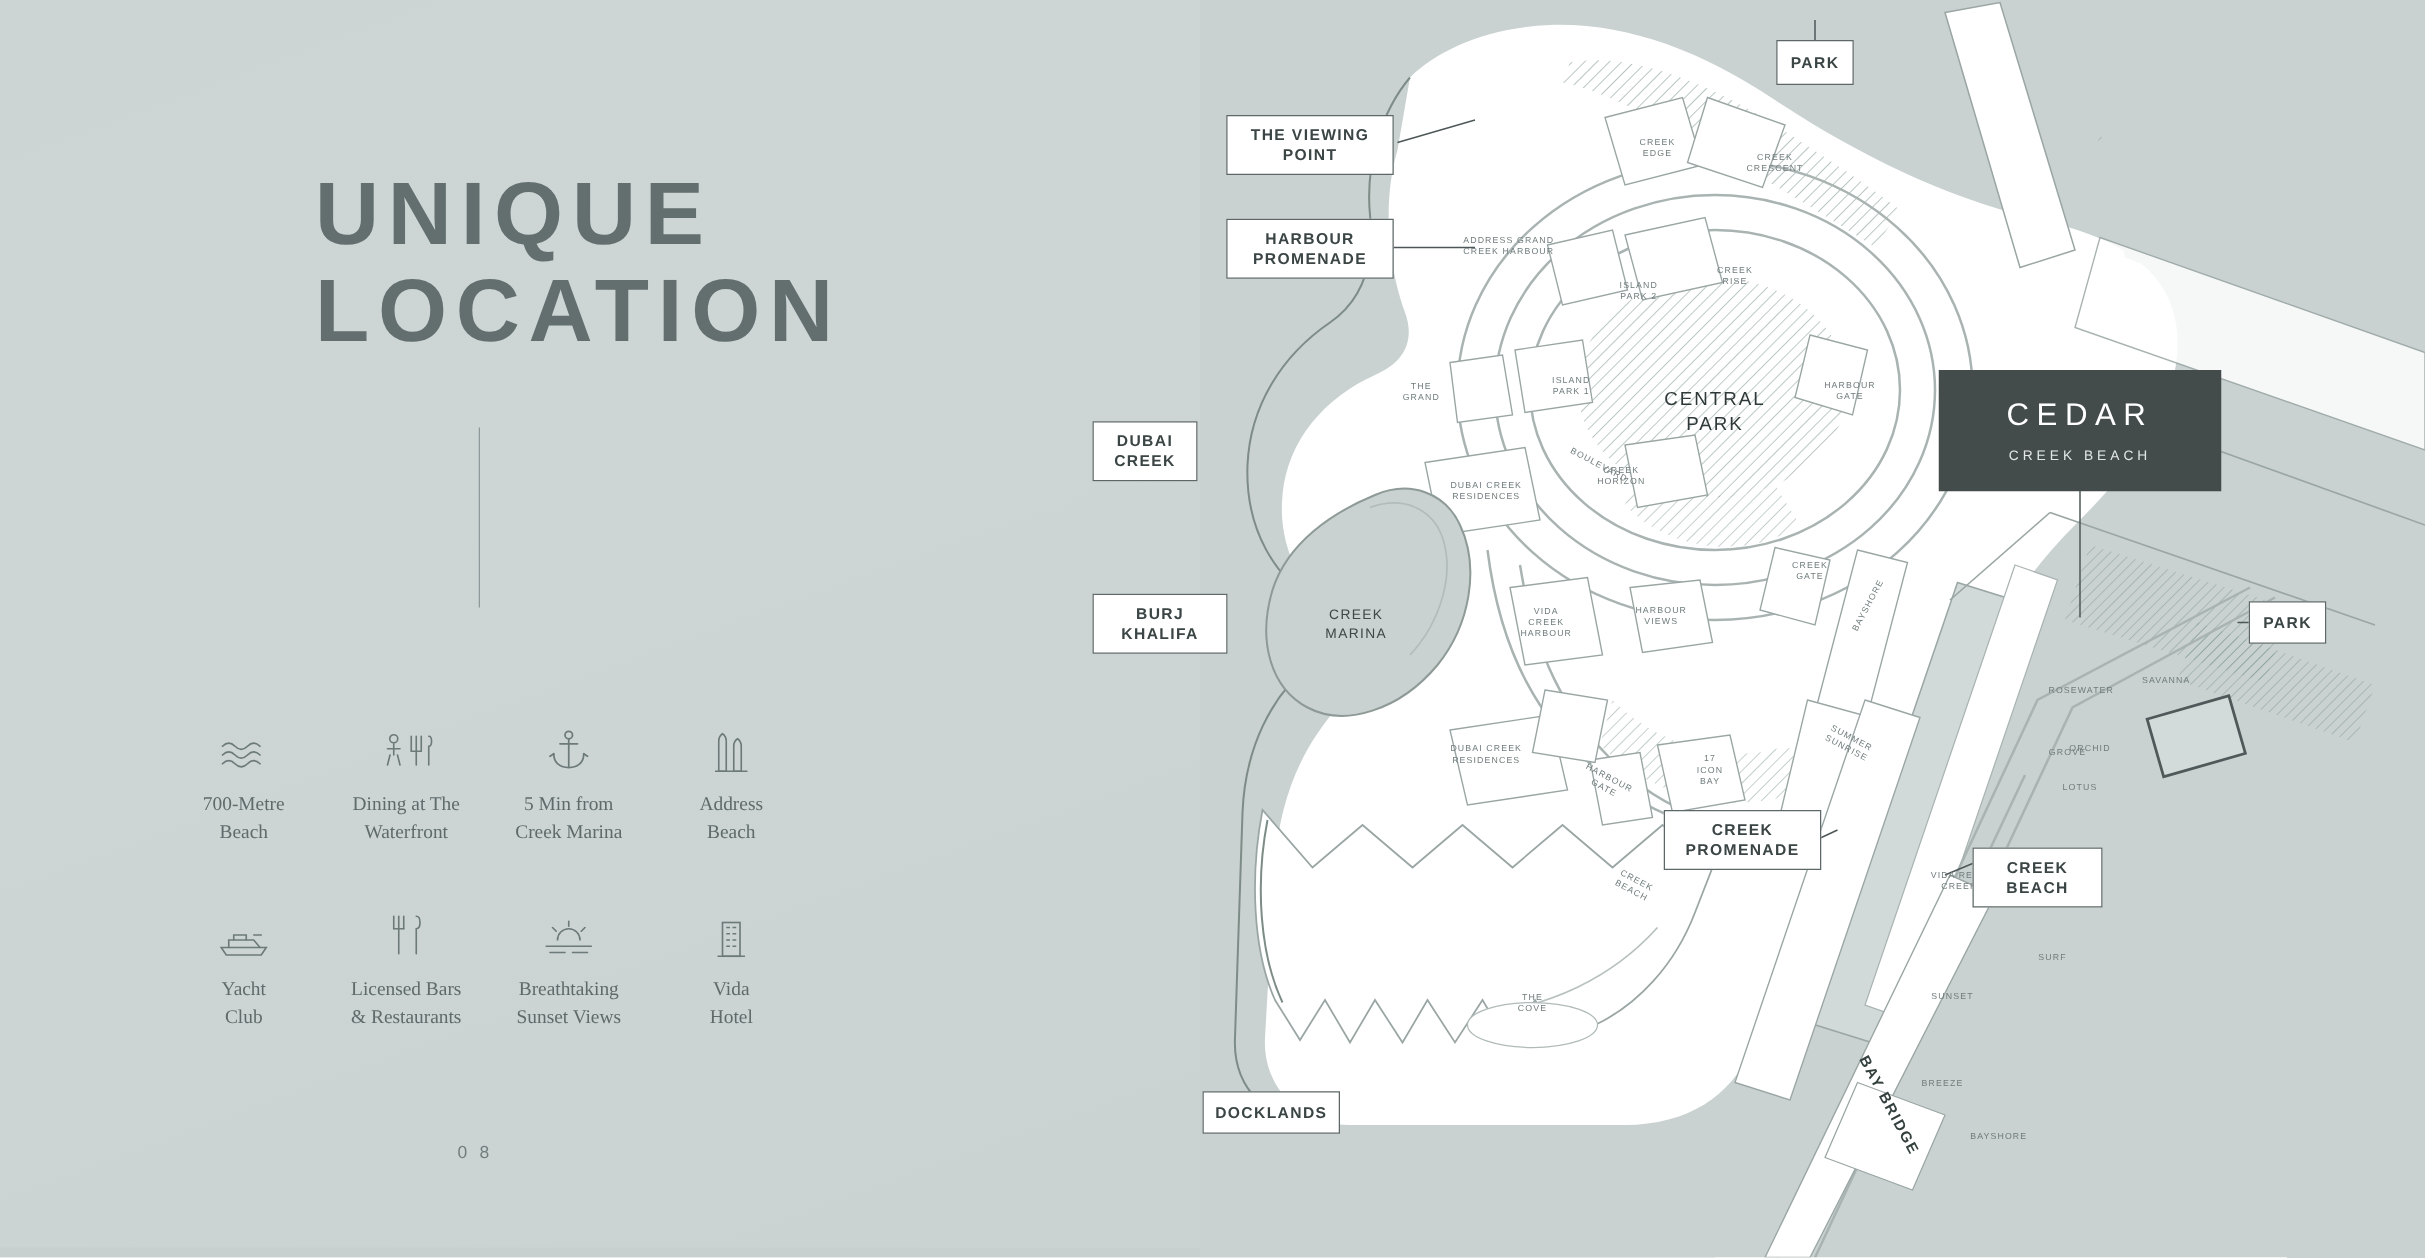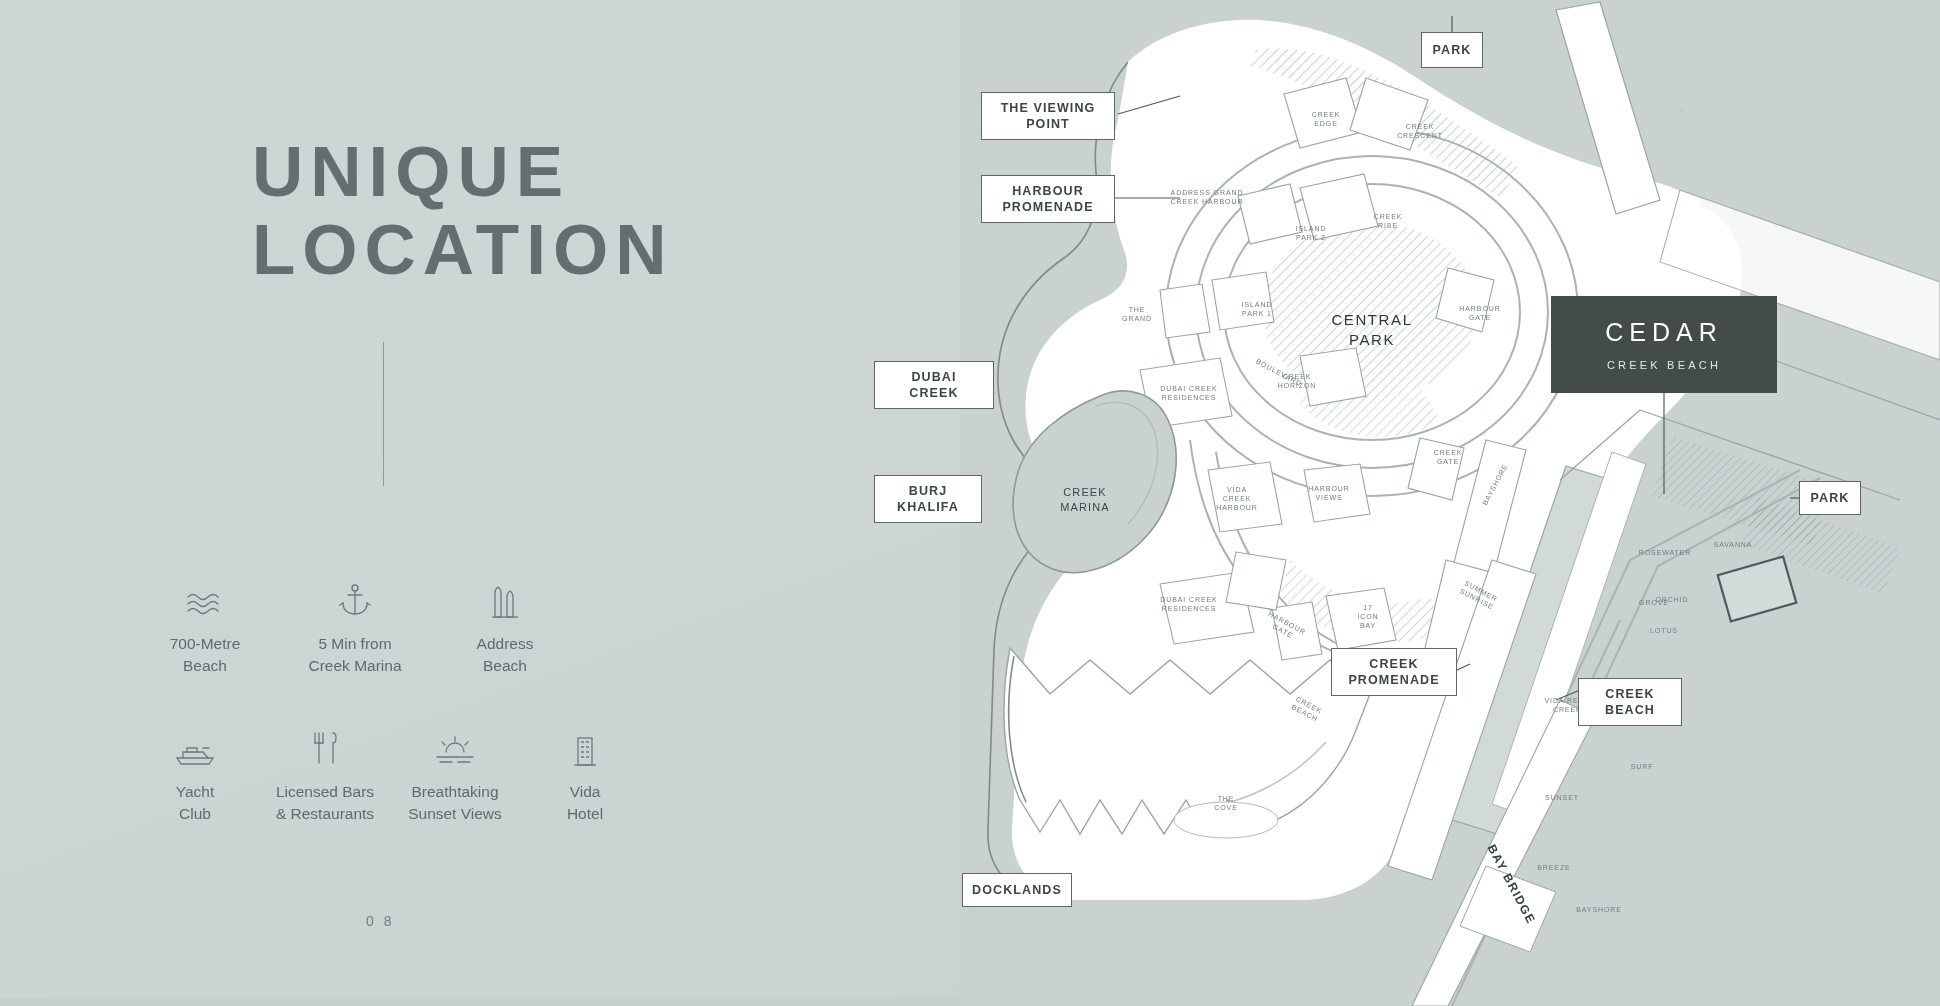--- a/index.html
+++ b/index.html
@@ -47,20 +47,21 @@
     left: 383px; top: 342px;
     width: 1px; height: 144px;
     background: #8e9a9a;
   }
 
   
   .features {
     position: absolute;
     left: 130px; top: 575px;
     width: 520px;
+    font-family: Liberation Serif, serif;
   }
   .frow { display: flex; }
   .fitem {
     width: 150px;
     text-align: center;
     padding: 0 4px;
     margin-bottom: 46px;
   }
   .fitem .ficon {
     height: 44px;
@@ -187,20 +188,35 @@
                 <path d="M3 8 q5 -5 10 0 q5 5 10 0 q5 -5 10 0"></path>
                 <path d="M3 15 q5 -5 10 0 q5 5 10 0 q5 -5 10 0"></path>
                 <path d="M3 22 q5 -5 10 0 q5 5 10 0 q5 -5 10 0"></path>
               </g>
             </svg>
           </div>
           <div class="flabel">700-Metre
 Beach</div>
         </div>
 
+        <div class="fitem">
+          <div class="ficon">
+            <svg width="44" height="34" viewBox="0 0 44 34">
+              <g fill="none" stroke="#6d7a7a" stroke-width="1.3" stroke-linecap="round">
+                <circle cx="12" cy="6" r="3.2"></circle>
+                <path d="M12 10 v9 M7 14 h10 M9 19 l-2 8 M15 19 l2 8"></path>
+                <path d="M26 4 v12 M30 4 v12 M34 4 v12"></path>
+                <path d="M26 16 h8 M30 16 v11"></path>
+                <path d="M40 4 c3 0 3 8 0 8 v15"></path>
+              </g>
+            </svg>
+          </div>
+          <div class="flabel">Dining at The
+Waterfront</div>
+        </div>
 
         <div class="fitem">
           <div class="ficon">
             <svg width="34" height="36" viewBox="0 0 34 36">
               <g fill="none" stroke="#6d7a7a" stroke-width="1.4" stroke-linecap="round">
                 <circle cx="17" cy="5" r="3"></circle>
                 <path d="M17 8 v22"></path>
                 <path d="M10 12 h14"></path>
                 <path d="M5 20 c0 8 6 11 12 11 c6 0 12 -3 12 -11"></path>
                 <path d="M5 20 l-3 2 M29 20 l3 2"></path>
@@ -426,21 +442,21 @@
   </div>
 
   <div class="callout" style="left:1421px; top:32px; width:62px; height:36px;">PARK</div>
 
   <div class="callout" style="left:981px; top:92px; width:134px; height:48px;">THE VIEWING
 POINT</div>
 
   <div class="callout" style="left:981px; top:175px; width:134px; height:48px;">HARBOUR
 PROMENADE</div>
 
-  <div class="callout" style="left:874px; top:337px; width:120px; height:48px;margin-top:24px;">DUBAI
+  <div class="callout" style="left:874px; top:337px; width:84px; height:48px;">DUBAI
 CREEK</div>
 
   <div class="callout" style="left:874px; top:475px; width:108px; height:48px;">BURJ
 KHALIFA</div>
 
   <div class="callout" style="left:1331px; top:648px; width:126px; height:48px;">CREEK
 PROMENADE</div>
 
   <div class="callout" style="left:1578px; top:678px; width:104px; height:48px;">CREEK
 BEACH</div>

